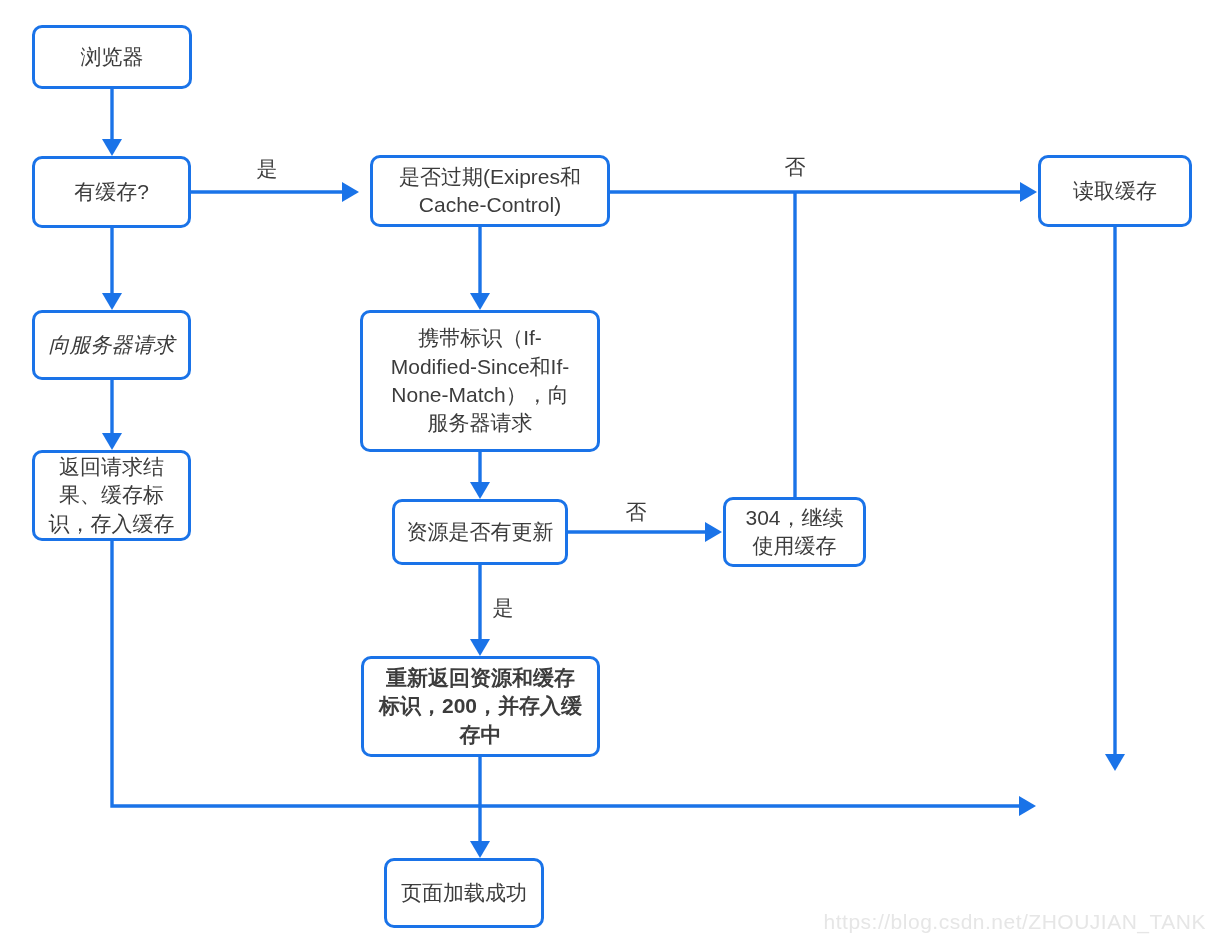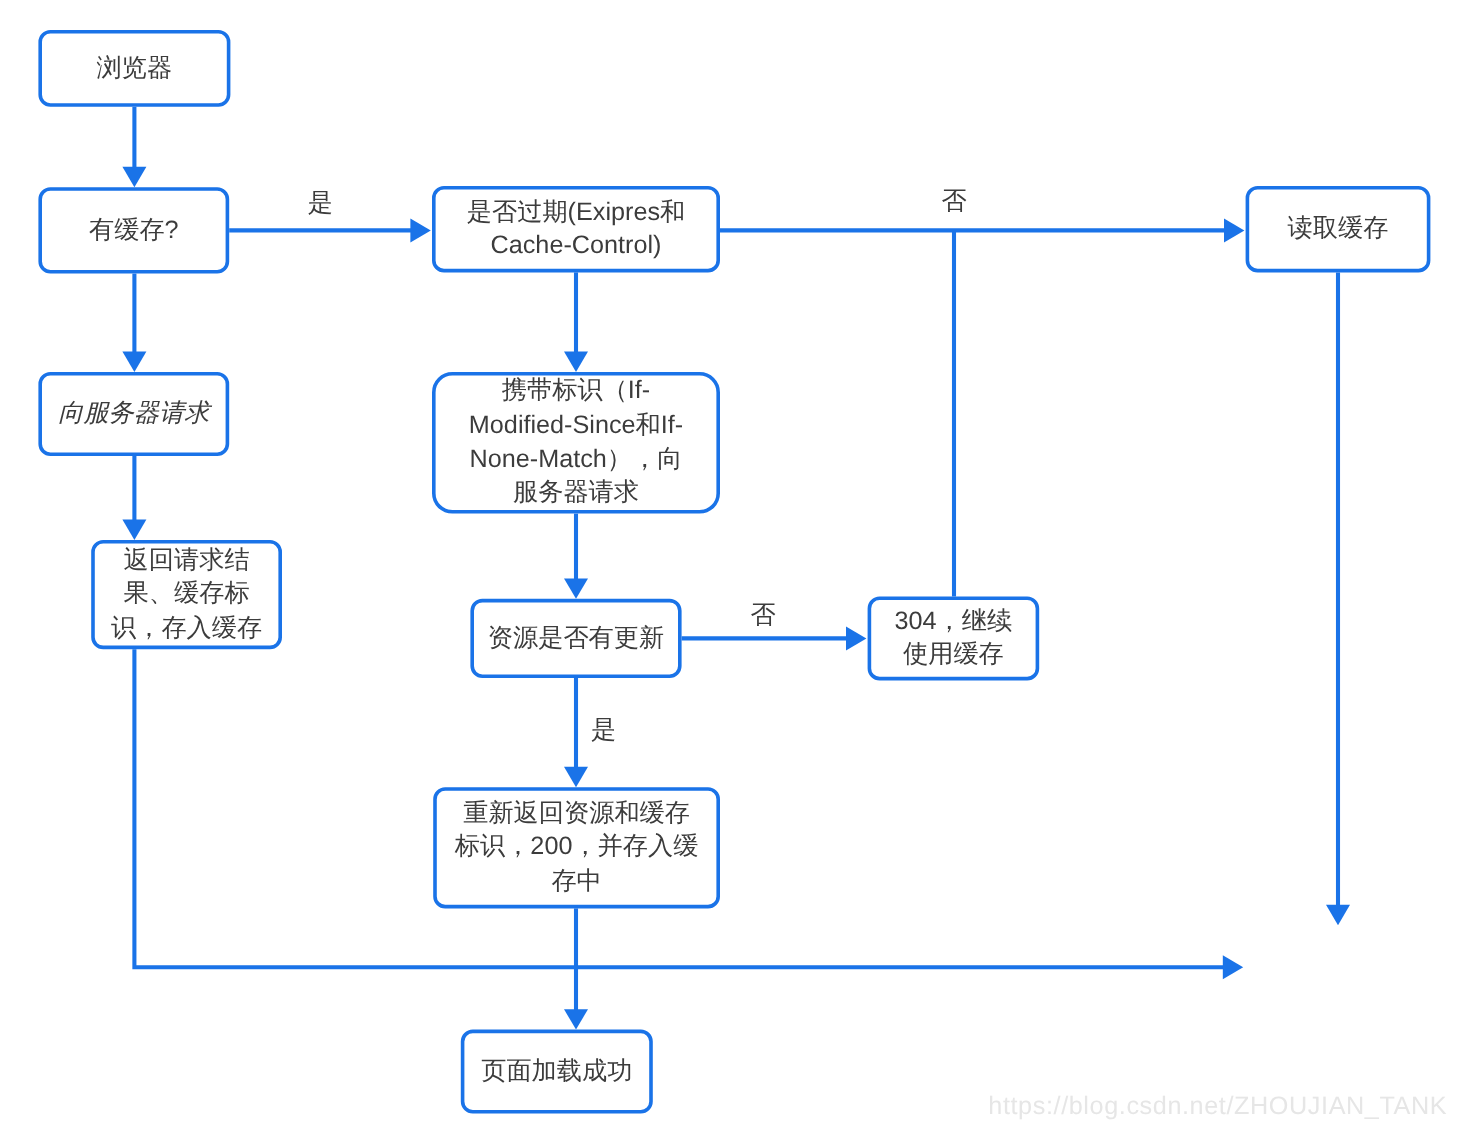--- a/index.html
+++ b/index.html
@@ -135,42 +135,42 @@
     <g>
       <line class="edge-line" x1="1115" y1="227" x2="1115" y2="755"></line>
       <polygon class="arrowhead" points="1105,754 1125,754 1115,771"></polygon>
     </g>
   </svg>
 
   <div class="node" style="left:32px; top:25px; width:160px; height:64px;">浏览器</div>
 
   <div class="node" style="left:32px; top:156px; width:159px; height:72px;">有缓存?</div>
 
-  <div class="node" style="left:360px; top:155px; width:240px; height:72px;">是否过期(Exipres和
+  <div class="node" style="left:370px; top:155px; width:240px; height:72px;">是否过期(Exipres和
 Cache-Control)</div>
 
   <div class="node" style="left:1038px; top:155px; width:154px; height:72px;">读取缓存</div>
 
   <div class="node" style="left:32px; top:310px; width:159px; height:70px;font-style:italic;">向服务器请求</div>
 
-  <div class="node" style="left:360px; top:310px; width:240px; height:118px;border-radius:17px;">携带标识（If-
+  <div class="node" style="left:360px; top:310px; width:240px; height:142px;">携带标识（If-
 Modified-Since和If-
 None-Match），向
 服务器请求</div>
 
-  <div class="node" style="left:32px; top:450px; width:159px; height:91px;margin-left:44px;">返回请求结
+  <div class="node" style="left:32px; top:450px; width:159px; height:91px;">返回请求结
 果、缓存标
 识，存入缓存</div>
 
   <div class="node" style="left:392px; top:499px; width:176px; height:66px;">资源是否有更新</div>
 
   <div class="node" style="left:723px; top:497px; width:143px; height:70px;">304，继续
 使用缓存</div>
 
-  <div class="node" style="left:361px; top:656px; width:239px; height:101px;">重新返回资源和缓存
+  <div class="node" style="left:361px; top:656px; width:239px; height:101px;font-weight:bold;">重新返回资源和缓存
 标识，200，并存入缓
 存中</div>
 
 
   <div class="node" style="left:384px; top:858px; width:160px; height:70px;">页面加载成功</div>
 
   <div class="edge-label" style="left:267px; top:169px;">是</div>
 
   <div class="edge-label" style="left:795px; top:167px;">否</div>
 

